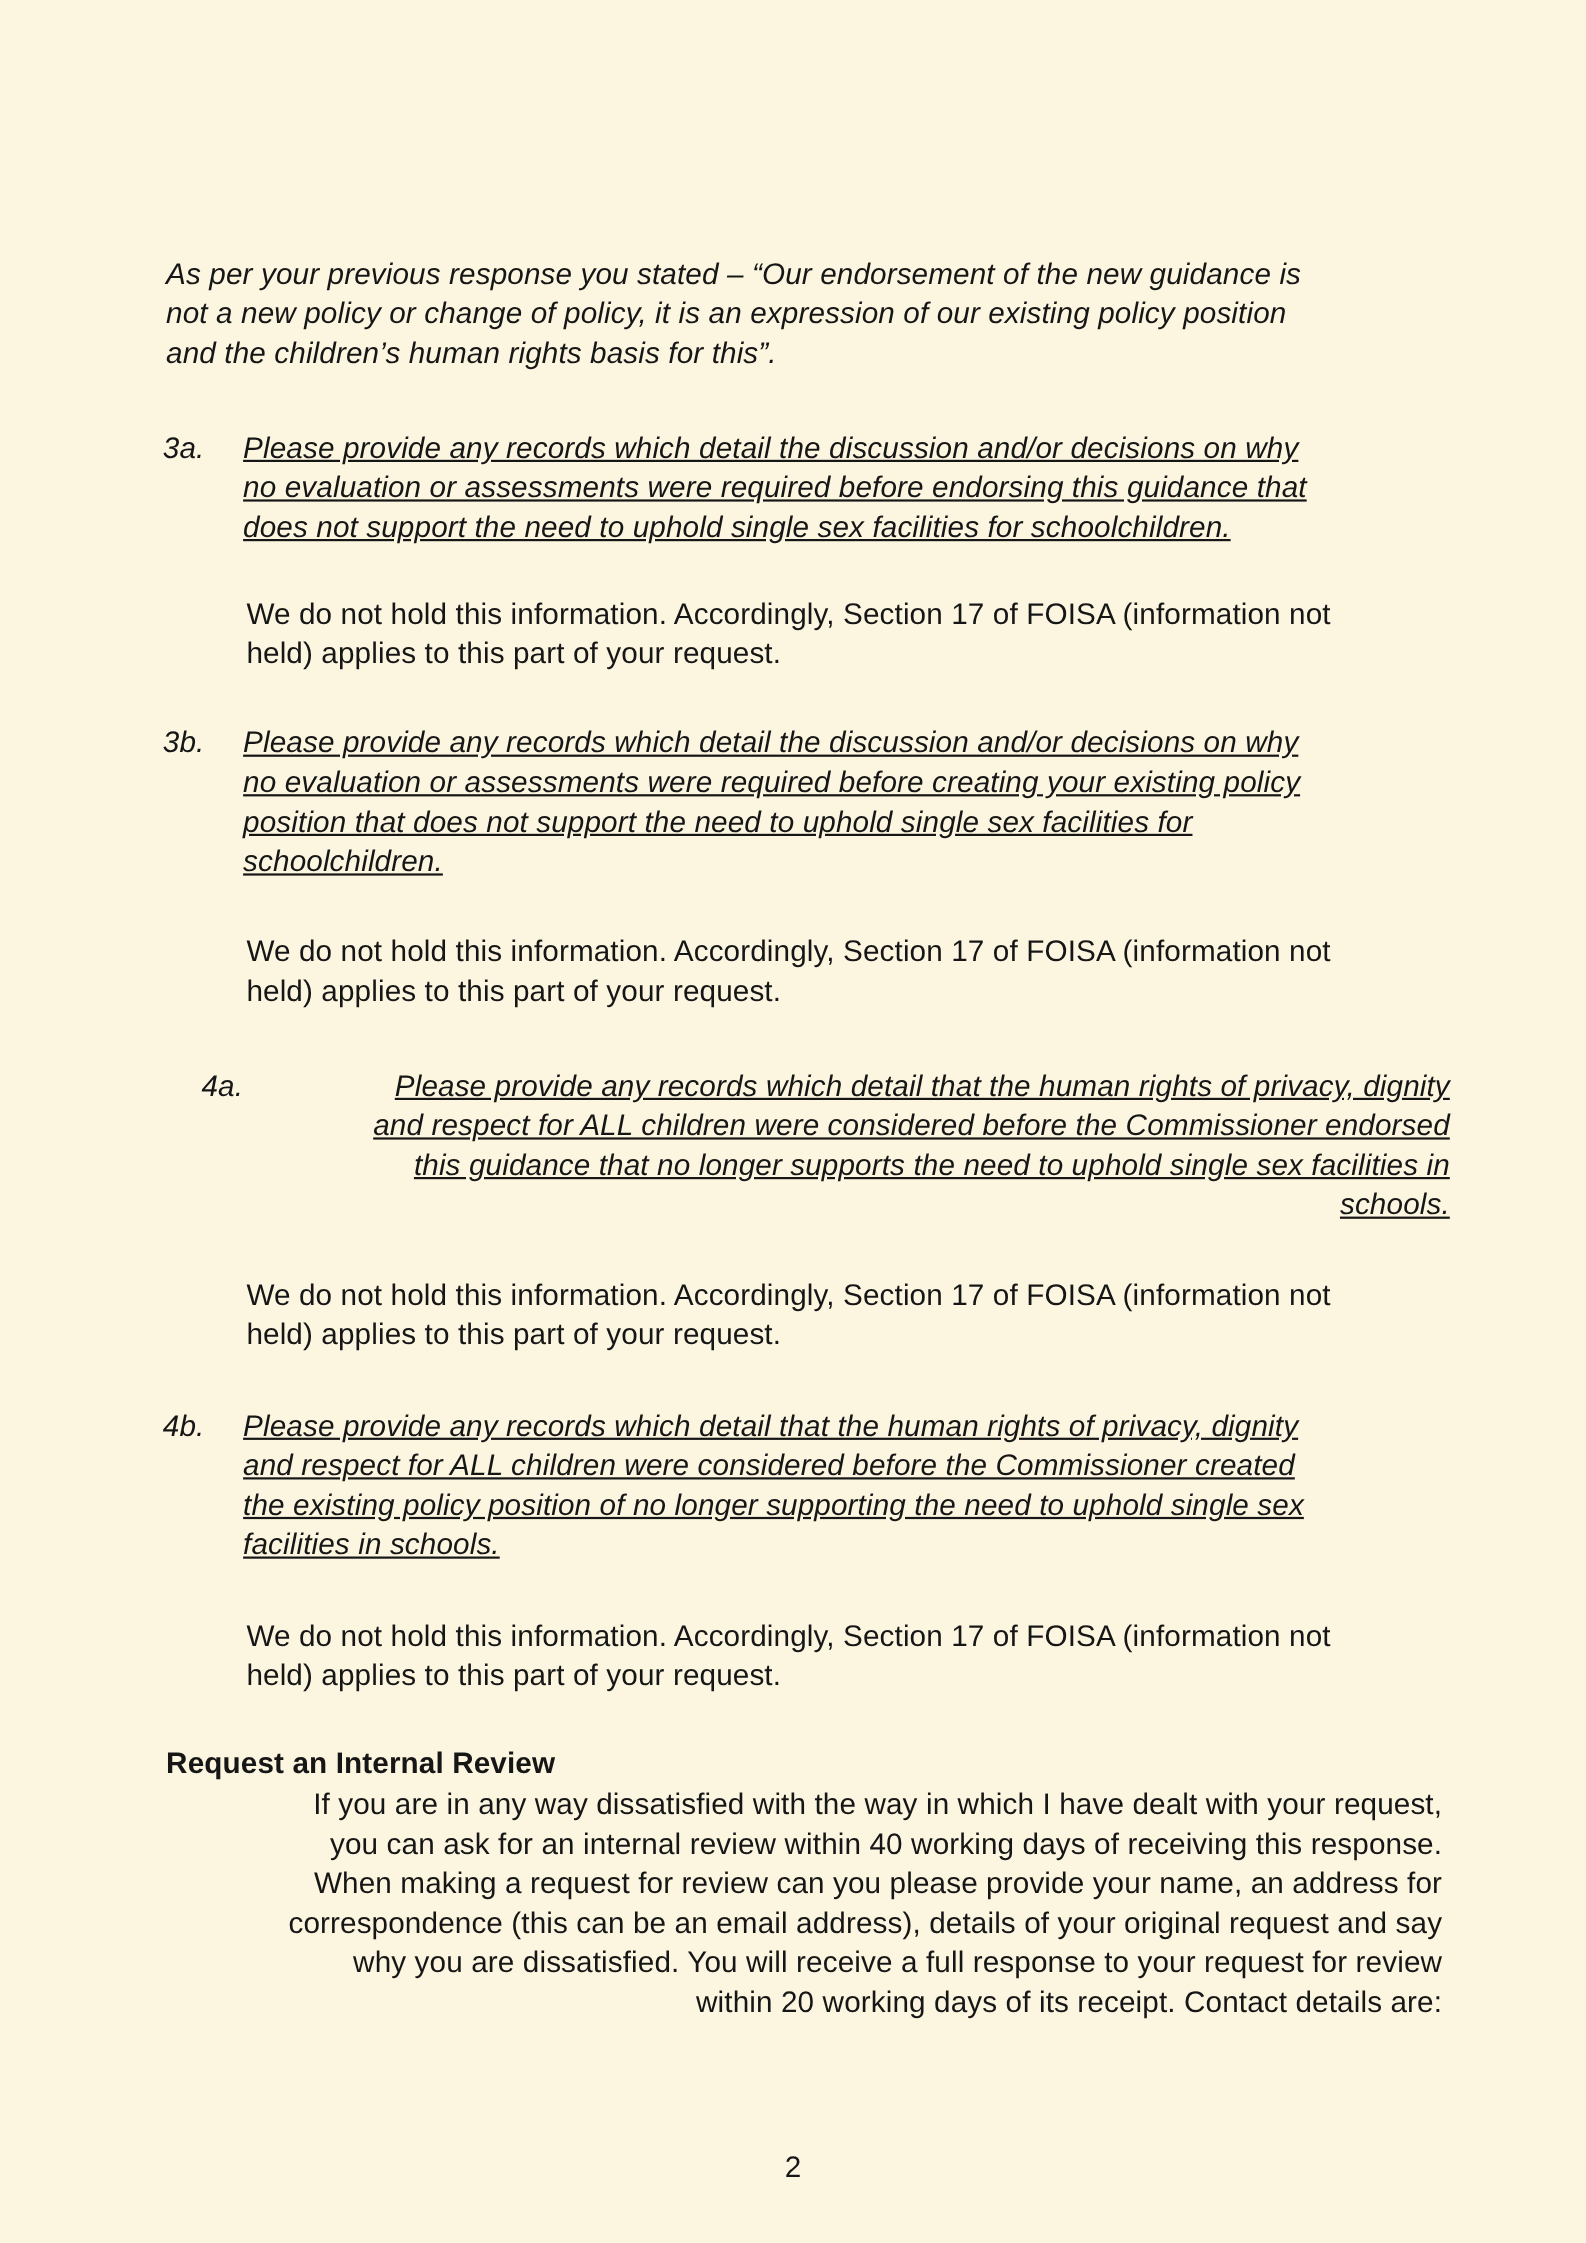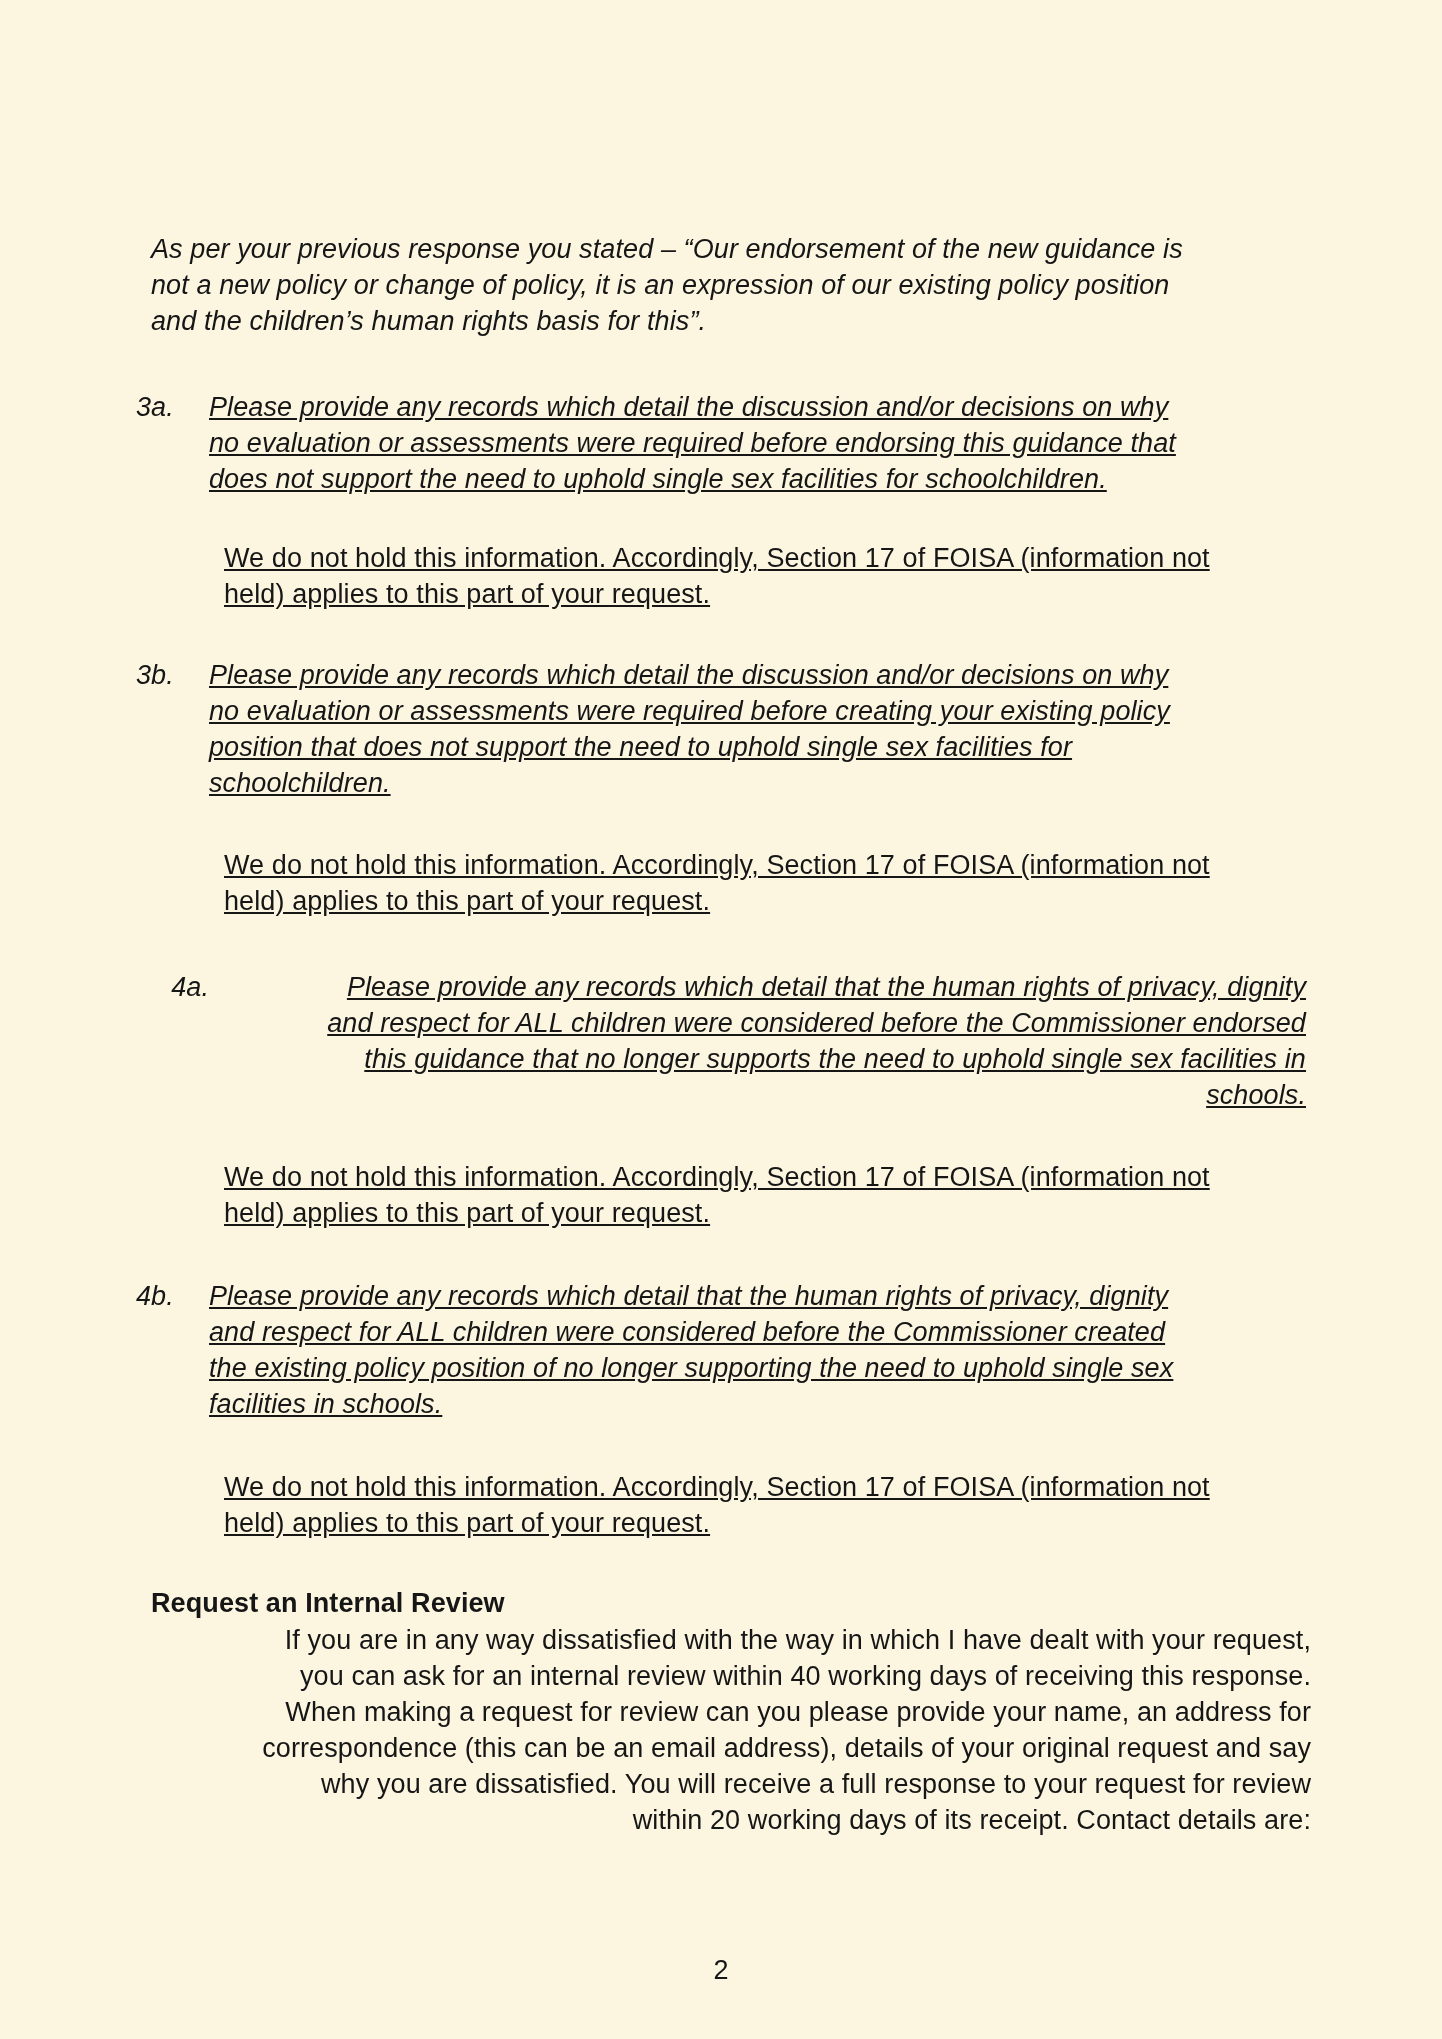--- a/index.html
+++ b/index.html
@@ -20,34 +20,34 @@
     font-size: 27px;
     line-height: 36px;
     white-space: pre-line;
     letter-spacing: 0.1px;
   }
   .italic { font-style: italic; }
   .intro {
     left: 151px; top: 231px; width: 1160px;
   }
   .item-q {
-    left: 136px; width: 1170px;
+    left: 148px; width: 1170px;
     display: flex;
   }
   .item-num {
     flex: 0 0 73px;
     width: 73px;
   }
   .item-question {
     flex: 1 1 auto;
     width: 1090px;
     text-decoration: underline;
   }
   .answer {
-    left: 224px; width: 1090px; text-decoration: underline;
+    left: 224px; width: 1090px;
   }
   .q-3a { top: 389px; }
   .a-3a { top: 540px; }
   .q-3b { top: 657px; }
   .a-3b { top: 847px; }
   .q-4a { top: 969px; text-align: right; }
   .a-4a { top: 1159px; }
   .q-4b { top: 1278px; }
   .a-4b { top: 1469px; }
   .review-heading {

